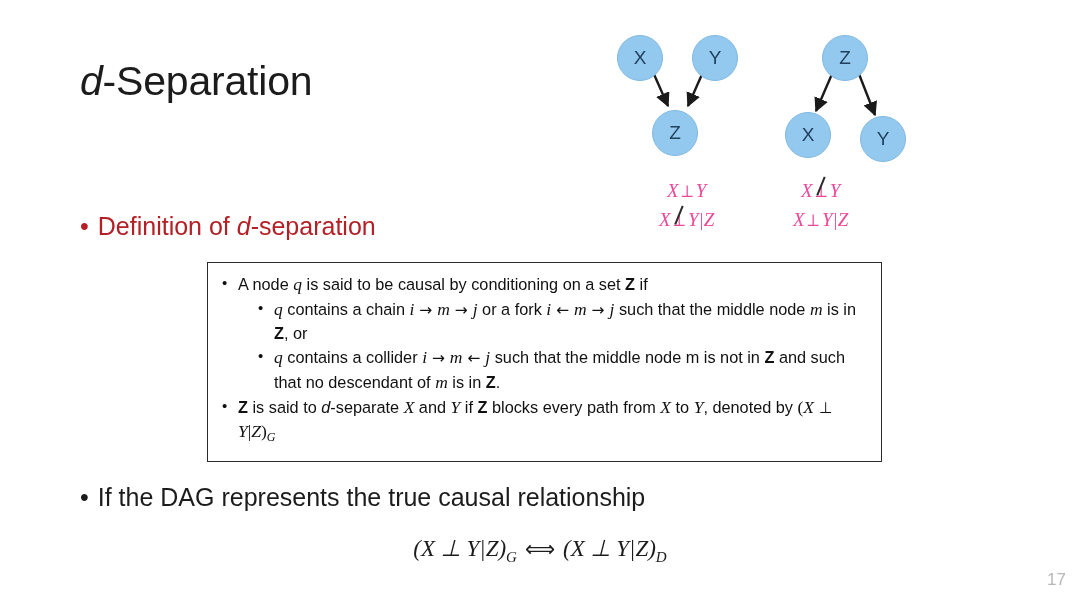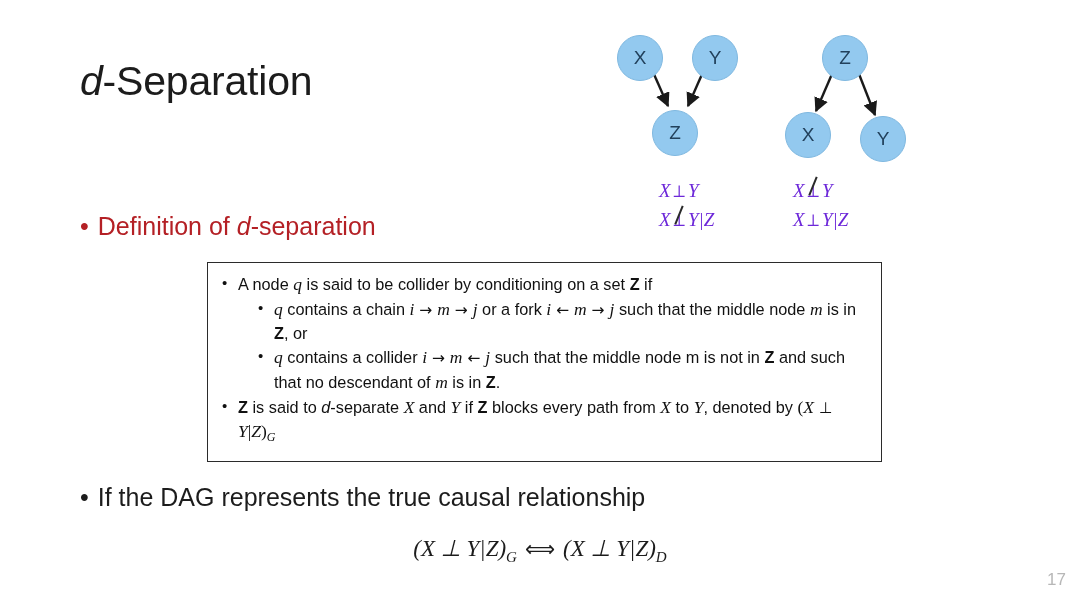--- a/index.html
+++ b/index.html
@@ -139,23 +139,23 @@
     font-family: "Liberation Sans", sans-serif;
     font-size: 19px;
     font-weight: 400;
     color: #22415c;
   }
 
   .indep-block {
     position: absolute;
     font-family: "Liberation Serif", serif;
     font-size: 19px;
-    color: #6d28d9;
+    color: #ec4899;
     line-height: 1.55;
-    text-align: left;
+    text-align: center;
   }
   #indep-collider { left: 659px; top: 176px; }
   #indep-fork     { left: 793px; top: 176px; }
   .indep-block .it { font-style: italic; }
   .perp { font-family: "DejaVu Sans", sans-serif; font-size: 17px; padding: 0 3px; }
   .nperp {
     font-family: "DejaVu Sans", sans-serif;
     font-size: 17px;
     padding: 0 3px;
     position: relative;
@@ -251,21 +251,21 @@
   </div>
 
   <div class="bullet-row" id="bullet-definition">
     <span class="bullet-dot">•</span>
     <span><span>Definition of </span><span class="it">d</span><span>-separation</span></span>
   </div>
 
   <div id="definition-box">
       <div class="def-item lvl1">
         <span class="dot">•</span>
-        <span class="def-text"><span>A node </span><span class="mi">q</span><span> is said to be collider by conditioning on a set </span><span class="mb">Z</span><span> if</span></span>
+        <span class="def-text"><span>A node </span><span class="mi">q</span><span> is said to be causal by conditioning on a set </span><span class="mb">Z</span><span> if</span></span>
       </div>
       <div class="def-item lvl2">
         <span class="dot">•</span>
         <span class="def-text"><span class="mi">q</span><span> contains a chain </span><span class="mi">i</span><span class="arrow"> → </span><span class="mi">m</span><span class="arrow"> → </span><span class="mi">j</span><span> or a fork </span><span class="mi">i</span><span class="arrow"> ← </span><span class="mi">m</span><span class="arrow"> → </span><span class="mi">j</span><span> such that the middle node </span><span class="mi">m</span><span> is in </span><span class="mb">Z</span><span>, or</span></span>
       </div>
       <div class="def-item lvl2">
         <span class="dot">•</span>
         <span class="def-text"><span class="mi">q</span><span> contains a collider </span><span class="mi">i</span><span class="arrow"> → </span><span class="mi">m</span><span class="arrow"> ← </span><span class="mi">j</span><span> such that the middle node m is not in </span><span class="mb">Z</span><span> and such that no descendant of </span><span class="mi">m</span><span> is in </span><span class="mb">Z</span><span>.</span></span>
       </div>
       <div class="def-item lvl1">

